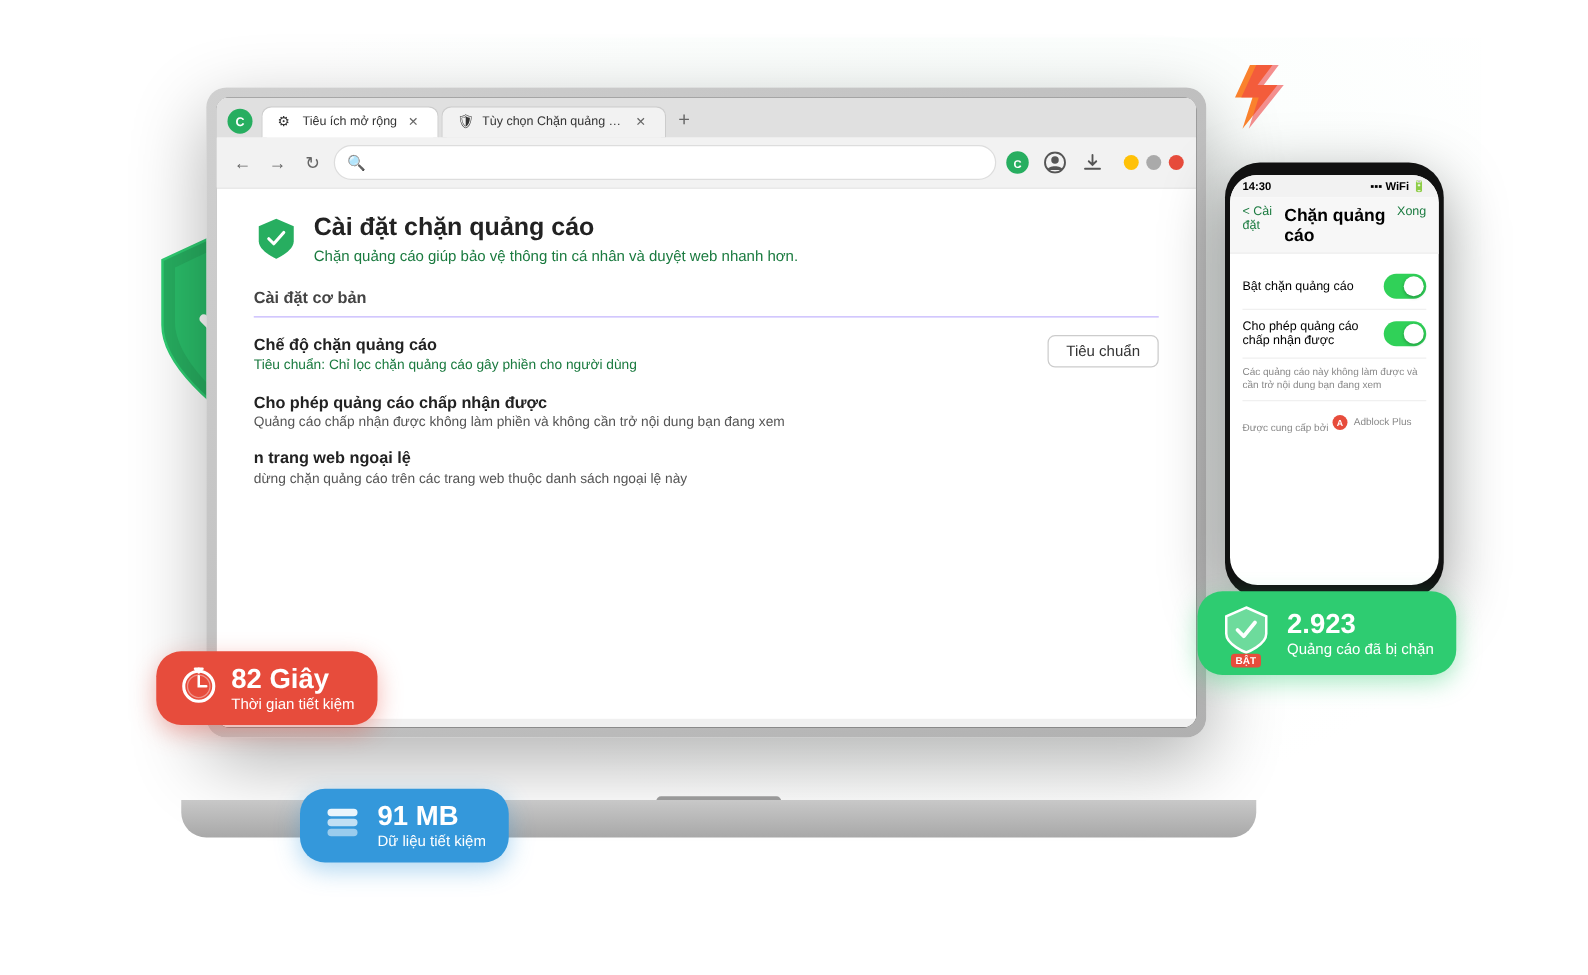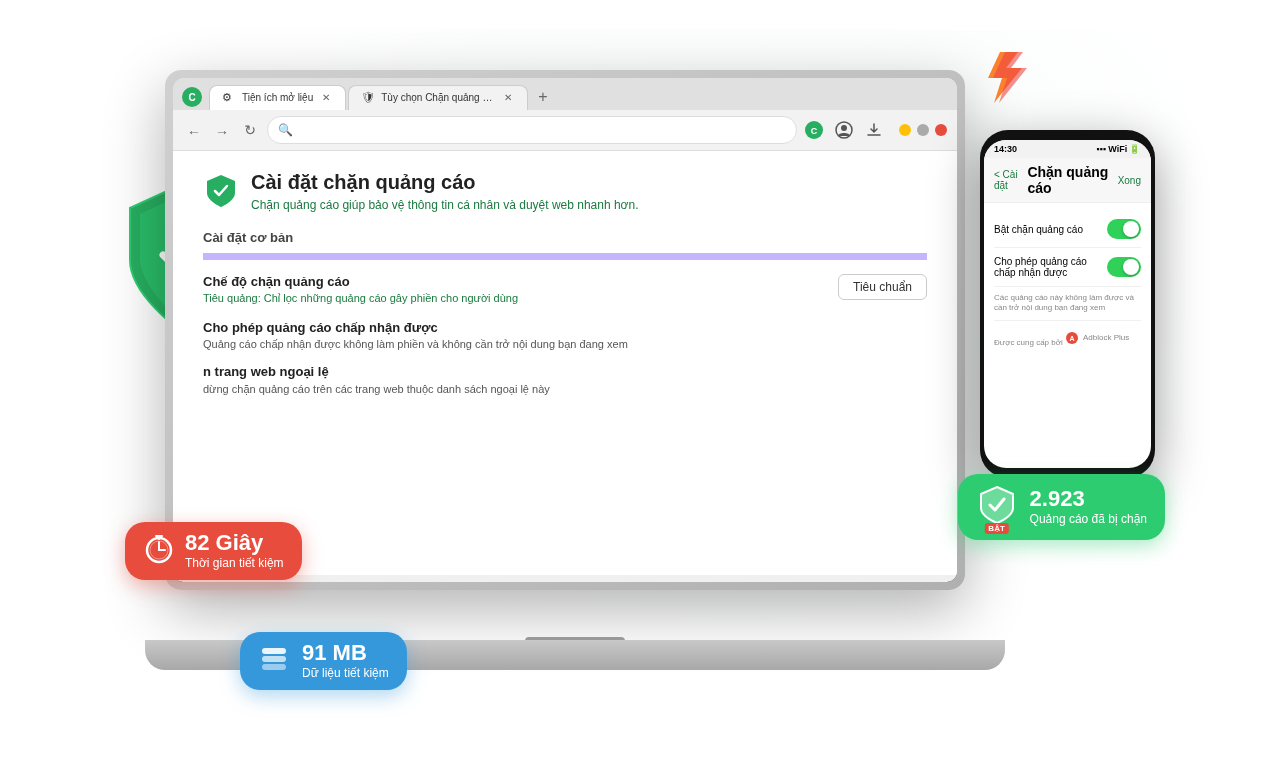--- a/index.html
+++ b/index.html
@@ -218,21 +218,21 @@
       font-size: 12px;
       color: #1a7a3f;
     }
 
     .section-title {
       font-size: 13px;
       font-weight: 600;
       color: #444;
       margin-bottom: 14px;
       padding-bottom: 8px;
-      border-bottom: 7px solid #c4b5fd;
+      border-bottom: 1px solid #c4b5fd;
     }
 
     .setting-row {
       display: flex;
       justify-content: space-between;
       align-items: flex-start;
       margin-bottom: 16px;
     }
 
     .setting-label {
@@ -366,21 +366,21 @@
       align-items: center;
       padding: 4px 10px;
       font-size: 9px;
       font-weight: 600;
       color: #000;
       background: #f2f2f2;
     }
 
     .phone-nav-bar {
       display: flex;
-      align-items: center;
+      align-items: flex-start;
       justify-content: space-between;
       padding: 6px 10px;
       background: #f7f7f7;
       border-bottom: 1px solid #eee;
     }
 
     .phone-nav-back {
       font-size: 10px;
       color: #1a7a3f;
     }
@@ -591,21 +591,21 @@
 
               <div class="browser-logo">
                 <svg width="22" height="22" viewBox="0 0 22 22">
                   <circle cx="11" cy="11" r="10" fill="#27ae60"></circle>
                   <text x="11" y="15" text-anchor="middle" font-size="10" fill="white" font-weight="bold">C</text>
                 </svg>
               </div>
 
               <div class="tab active">
                 <span class="tab-icon">⚙</span>
-                <span style="font-size:10px;overflow:hidden;text-overflow:ellipsis;white-space:nowrap;">Tiện ích mở liệu</span>
+                <span style="font-size:10px;overflow:hidden;text-overflow:ellipsis;white-space:nowrap;">Tiêu ích mở rộng</span>
                 <div class="tab-close">✕</div>
               </div>
 
               <div class="tab">
                 <span class="tab-icon">🛡</span>
                 <span style="font-size:10px;overflow:hidden;text-overflow:ellipsis;white-space:nowrap;">Tùy chọn Chặn quảng cáo</span>
                 <div class="tab-close">✕</div>
               </div>
               <div class="tab-new">+</div>
             </div>
@@ -659,21 +659,21 @@
                 <h1>Cài đặt chặn quảng cáo</h1>
                 <p>Chặn quảng cáo giúp bảo vệ thông tin cá nhân và duyệt web nhanh hơn.</p>
               </div>
             </div>
 
             <div class="section-title">Cài đặt cơ bản</div>
 
             <div class="setting-row">
               <div>
                 <div class="setting-label">Chế độ chặn quảng cáo</div>
-                <div class="setting-desc">Tiêu quảng: Chỉ lọc những quảng cáo gây phiền cho người dùng</div>
+                <div class="setting-desc">Tiêu chuẩn: Chỉ lọc chặn quảng cáo gây phiền cho người dùng</div>
               </div>
               <button class="setting-btn">Tiêu chuẩn</button>
             </div>
 
             <div class="setting-row2">
               <div class="setting-label2">Cho phép quảng cáo chấp nhận được</div>
               <div class="setting-desc2">Quảng cáo chấp nhận được không làm phiền và không cần trở nội dung bạn đang xem</div>
             </div>
 
             <div class="setting-section">

